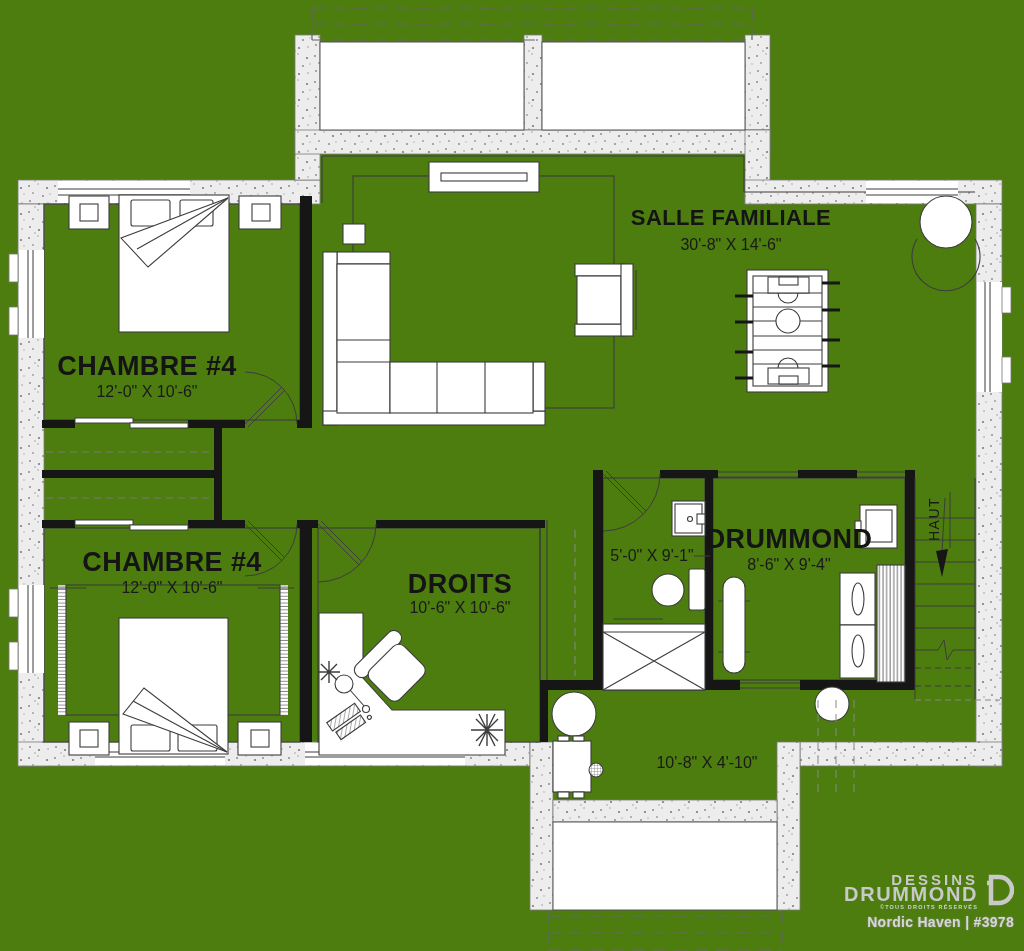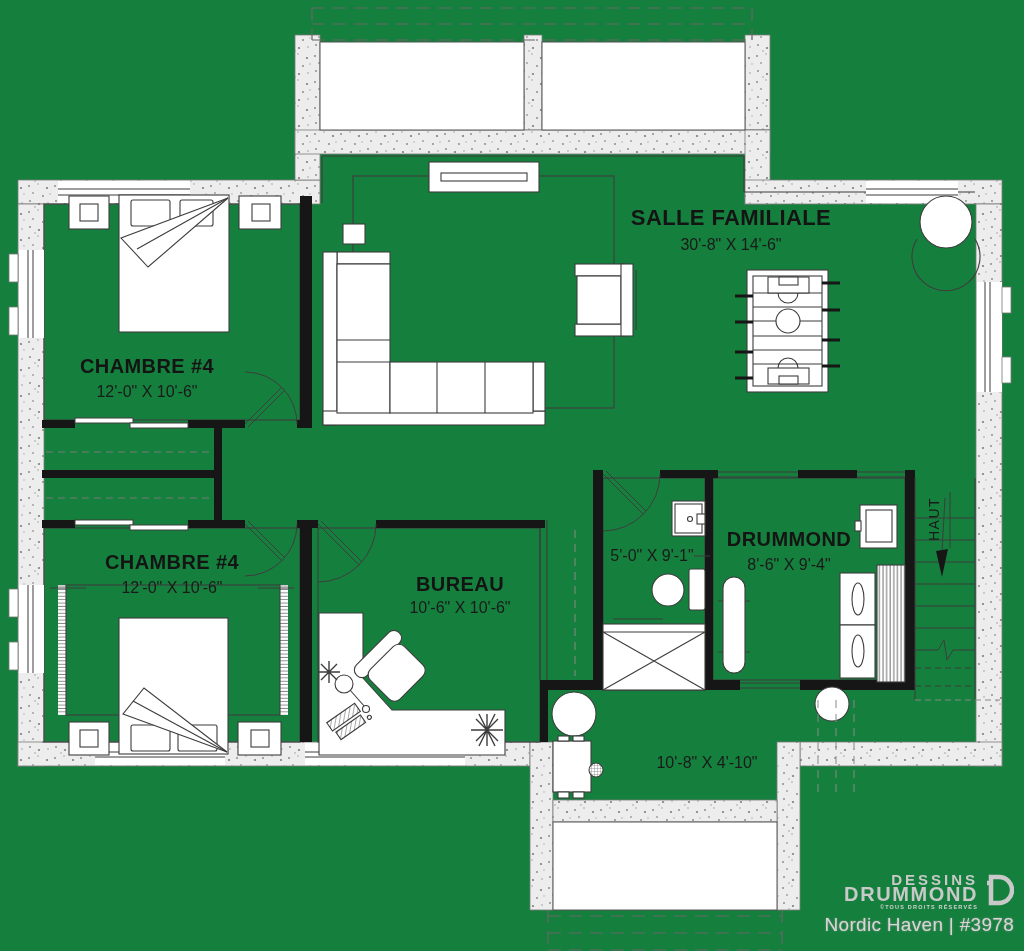--- a/index.html
+++ b/index.html
@@ -1,30 +1,30 @@
 <!DOCTYPE html>
 <html><head>
 <meta charset="utf-8">
 <style>
   html,body{margin:0;padding:0;background:#fff;}
-  #canvas{position:relative;width:1024px;height:951px;background:#15803d;overflow:hidden;
+  #canvas{position:relative;width:1024px;height:951px;background:#4d7c0f;overflow:hidden;
           font-family:"Liberation Sans",sans-serif;}
   #plan-svg{position:absolute;left:0;top:0;}
   .lbl{position:absolute;transform:translate(-50%,-50%);white-space:nowrap;
-       font-weight:700;font-size:20px;color:#141414;letter-spacing:.4px;}
+       font-weight:700;font-size:27px;color:#141414;letter-spacing:.4px;}
   .dim{position:absolute;transform:translate(-50%,-50%);white-space:nowrap;
        font-weight:400;font-size:16px;color:#1a1a1a;}
   .haut{position:absolute;transform:translate(-50%,-50%) rotate(-90deg);white-space:nowrap;
        font-weight:400;font-size:14px;color:#1a1a1a;letter-spacing:1.5px;}
   .brand{position:absolute;right:10px;top:872px;text-align:right;}
   .brand-row{display:flex;align-items:center;justify-content:flex-end;gap:6px;}
   .brand-l1{font-size:15px;font-weight:600;letter-spacing:3px;color:#c9c9c9;line-height:15px;}
   .brand-l2{font-size:20px;font-weight:600;letter-spacing:1.6px;color:#c9c9c9;line-height:15px;}
   .brand-l3{font-size:5.5px;font-weight:600;letter-spacing:1.2px;color:#d2d2d2;margin-top:2px;}
-  .brand-plan{margin-top:4px;font-size:19px;font-weight:400;color:#d6d6d6;
+  .brand-plan{margin-top:4px;font-size:14px;font-weight:700;color:#d6d6d6;
               text-shadow:0 0 2px #979797;letter-spacing:.3px;}
 </style>
 </head>
 <body>
 
 <div id="canvas">
 
 <svg id="plan-svg" width="1024" height="951" viewBox="0 0 1024 951">
 <defs>
   <pattern id="speckle" width="26" height="26" patternUnits="userSpaceOnUse">
@@ -372,21 +372,21 @@
 
 <div class="lbl" style="left:731px;top:218px;font-size:22px">SALLE FAMILIALE</div>
 <div class="dim" style="left:731px;top:245px">30'-8" X 14'-6"</div>
 
 <div class="lbl" style="left:147px;top:366px">CHAMBRE #4</div>
 <div class="dim" style="left:147px;top:392px">12'-0" X 10'-6"</div>
 
 <div class="lbl" style="left:172px;top:562px">CHAMBRE #4</div>
 <div class="dim" style="left:172px;top:588px">12'-0" X 10'-6"</div>
 
-<div class="lbl" style="left:460px;top:584px">BUREAU</div>
+<div class="lbl" style="left:460px;top:584px">DROITS</div>
 <div class="dim" style="left:460px;top:608px">10'-6" X 10'-6"</div>
 
 <div class="dim" style="left:652px;top:556px">5'-0" X 9'-1"</div>
 
 <div class="lbl" style="left:789px;top:539px">DRUMMOND</div>
 <div class="dim" style="left:789px;top:565px">8'-6" X 9'-4"</div>
 
 <div class="dim" style="left:707px;top:763px">10'-8" X 4'-10"</div>
 
 <div class="haut" style="left:934px;top:519px">HAUT</div>

